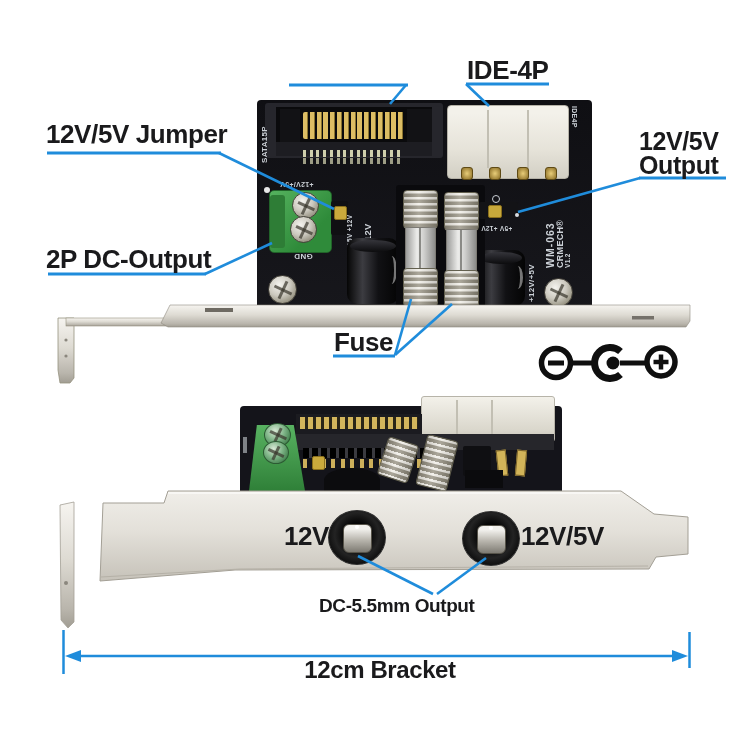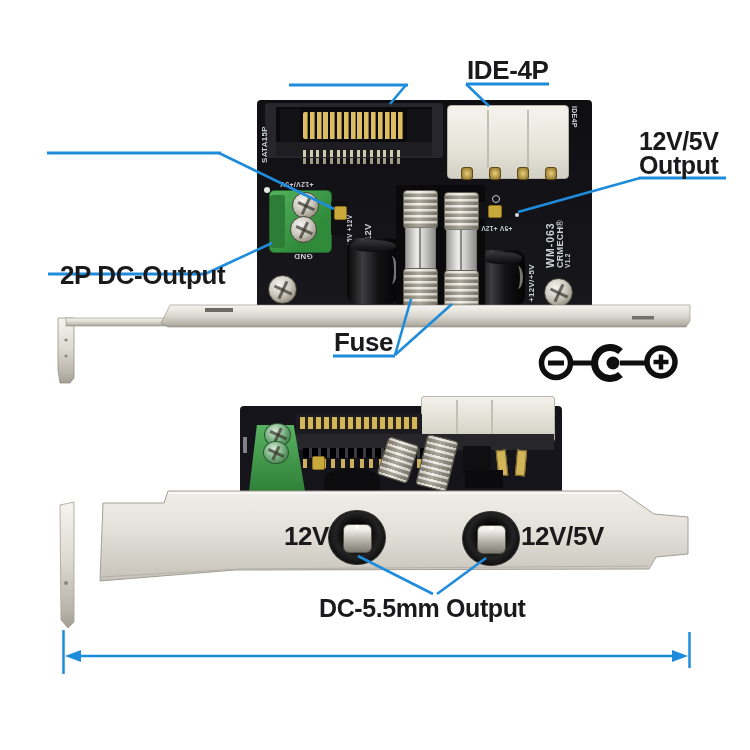--- a/index.html
+++ b/index.html
@@ -238,23 +238,25 @@
       <path d="M620.5,351.5 A15.5,15.5 0 1 0 620.5,374.5" stroke-width="7"></path>
       <circle cx="613" cy="363" r="6.5" fill="#0f0f0f" stroke="none"></circle>
       <path d="M620,363 H647" stroke-width="5"></path>
       <circle cx="661" cy="362" r="14" stroke-width="5.5"></circle>
       <path d="M653.5,362 H668.5" stroke-width="4.5"></path>
       <path d="M661,354.5 V369.5" stroke-width="4.5"></path>
     </g>
   </svg>
 
   <div class="lbl" style="left:467px;top:57px;">IDE-4P</div>
-  <div class="lbl" style="left:60px;top:246px;margin-top:16px;">2P DC-Output</div>
+  <div class="lbl" style="left:46px;top:121px;">12V/5V Jumper</div>
+  <div class="lbl" style="left:46px;top:246px;">2P DC-Output</div>
   <div class="lbl" style="left:639px;top:129px;font-size:25px;line-height:24px;">
     <span style="display:block;">12V/5V</span>
     <span style="display:block;">Output</span>
   </div>
   <div class="lbl" style="left:334px;top:329px;">Fuse</div>
   <div class="lbl" style="left:284px;top:523px;">12V</div>
   <div class="lbl" style="left:521px;top:523px;">12V/5V</div>
-  <div class="lbl" style="left:319px;top:596px;font-size:25px;">DC-5.5mm Output</div>
+  <div class="lbl" style="left:319px;top:596px;font-size:19px;">DC-5.5mm Output</div>
+  <div class="lbl" style="left:300px;top:658px;width:160px;text-align:center;font-size:24px;">12cm Bracket</div>
 
 </div>
 
 </body></html>

